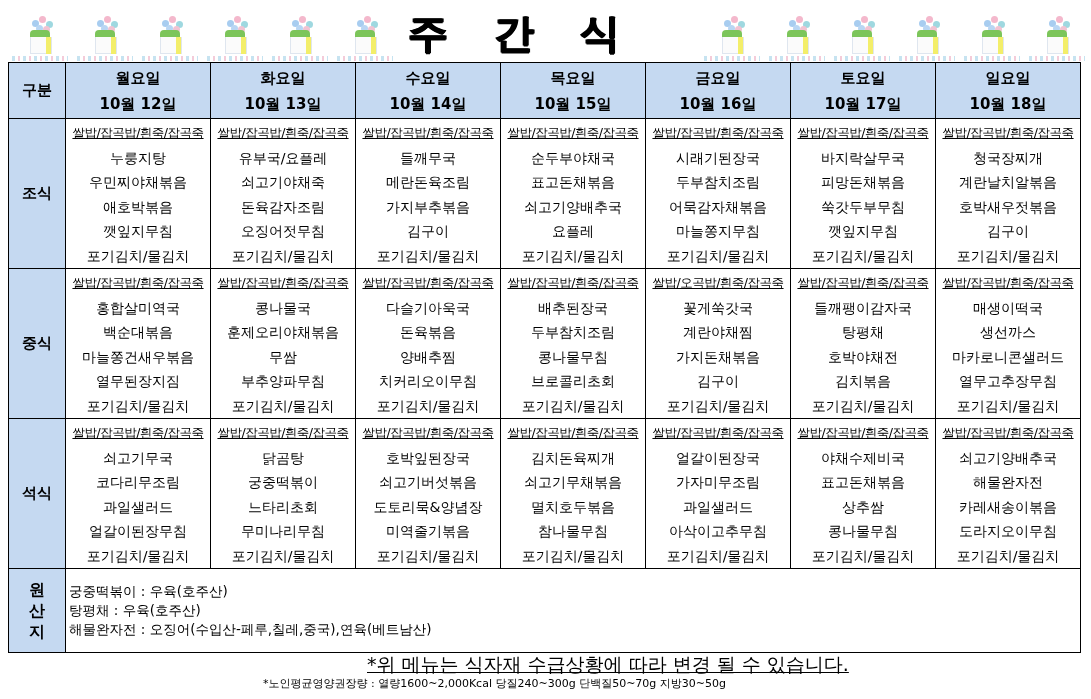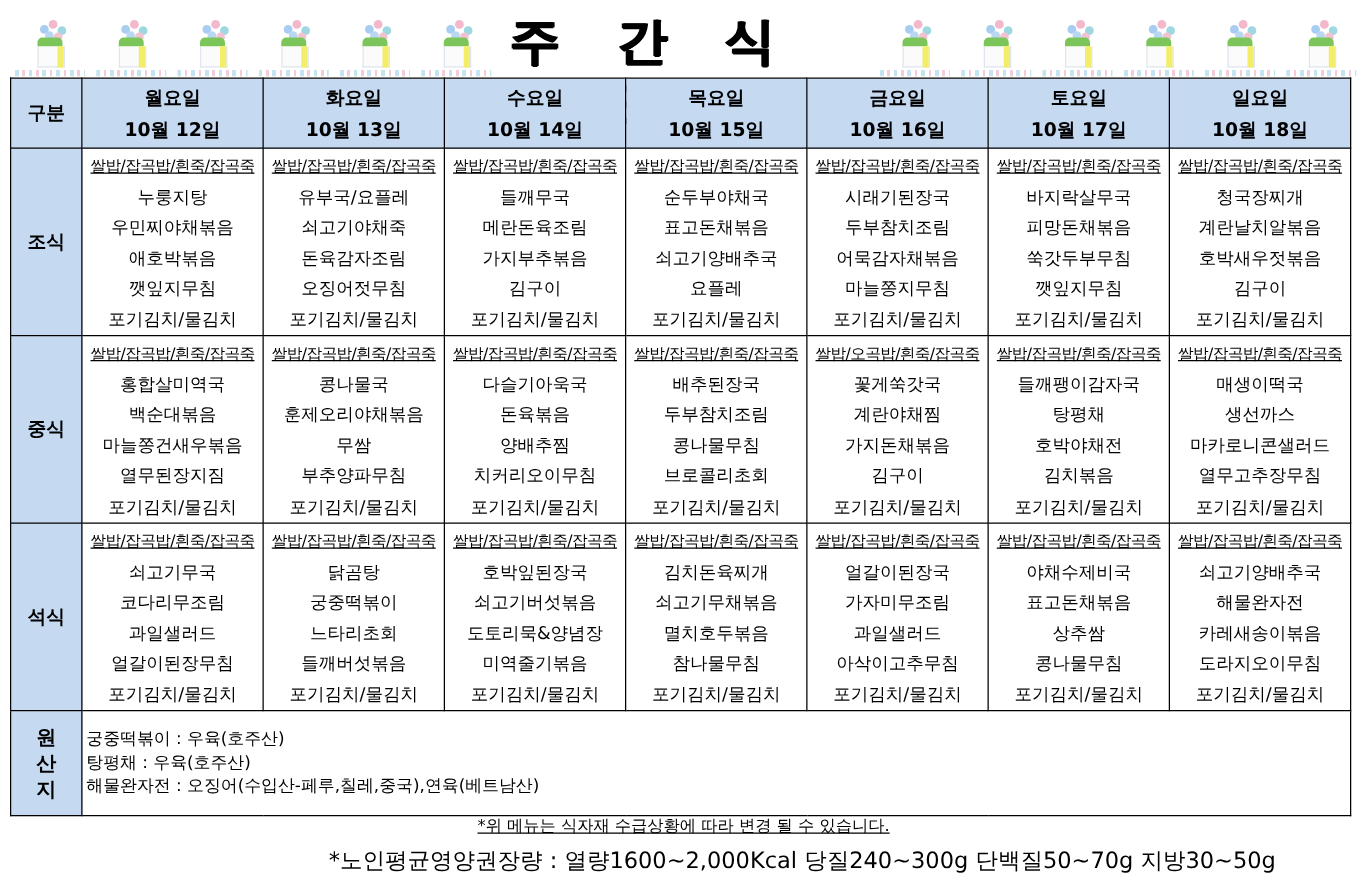--- a/index.html
+++ b/index.html
@@ -26,22 +26,22 @@
   .hdr-day { line-height:26px; }
   .rowhead { background:#c5d9f1; font-weight:bold; font-size:15px; }
   .cell { font-size:14px; line-height:24.5px; vertical-align:top; padding-top:2px !important; }
   .cell .grain { font-size:12.5px; letter-spacing:-0.5px; white-space:nowrap;text-decoration:underline; }
   .meal-row td { height:145px; }
   .origin-row td { height:83px; }
   .origin-head { line-height:21px; font-size:16px; }
   .origin-list { text-align:left !important; vertical-align:middle; font-size:13.5px; line-height:19px; padding-left:3px !important; }
   .thick-top td, .thick-top th { border-top:2px solid #333; }
 
-  .notice { position:absolute; left:382px; top:652px; font-size:13px; text-decoration:underline; }
-  .nutrition { position:absolute; left:263px; top:676px; font-size:18px; }
+  .notice { position:absolute; left:367px; top:652px; font-size:19px; text-decoration:underline; }
+  .nutrition { position:absolute; left:263px; top:676px; font-size:11px; }
 </style>
 </head>
 <body>
 
 <div class="banner">
   <div class="flowers-left" id="flowersLeft">
       <div class="flower">
         <div class="petal" style="left: 24px; top: 12px; background: rgb(168, 205, 240);"></div>
         <div class="petal" style="left: 31px; top: 8px; background: rgb(244, 184, 204);"></div>
         <div class="petal" style="left: 38px; top: 13px; background: rgb(159, 216, 224);"></div>
@@ -350,21 +350,21 @@
           <div>코다리무조림</div>
           <div>과일샐러드</div>
           <div>얼갈이된장무침</div>
           <div>포기김치/물김치</div>
         </td>
         <td class="cell">
           <div class="grain">쌀밥/잡곡밥/흰죽/잡곡죽</div>
           <div>닭곰탕</div>
           <div>궁중떡볶이</div>
           <div>느타리초회</div>
-          <div>들깨버섯볶음</div>
+          <div>무미나리무침</div>
           <div>포기김치/물김치</div>
         </td>
         <td class="cell">
           <div class="grain">쌀밥/잡곡밥/흰죽/잡곡죽</div>
           <div>호박잎된장국</div>
           <div>쇠고기버섯볶음</div>
           <div>도토리묵&amp;양념장</div>
           <div>미역줄기볶음</div>
           <div>포기김치/물김치</div>
         </td>

